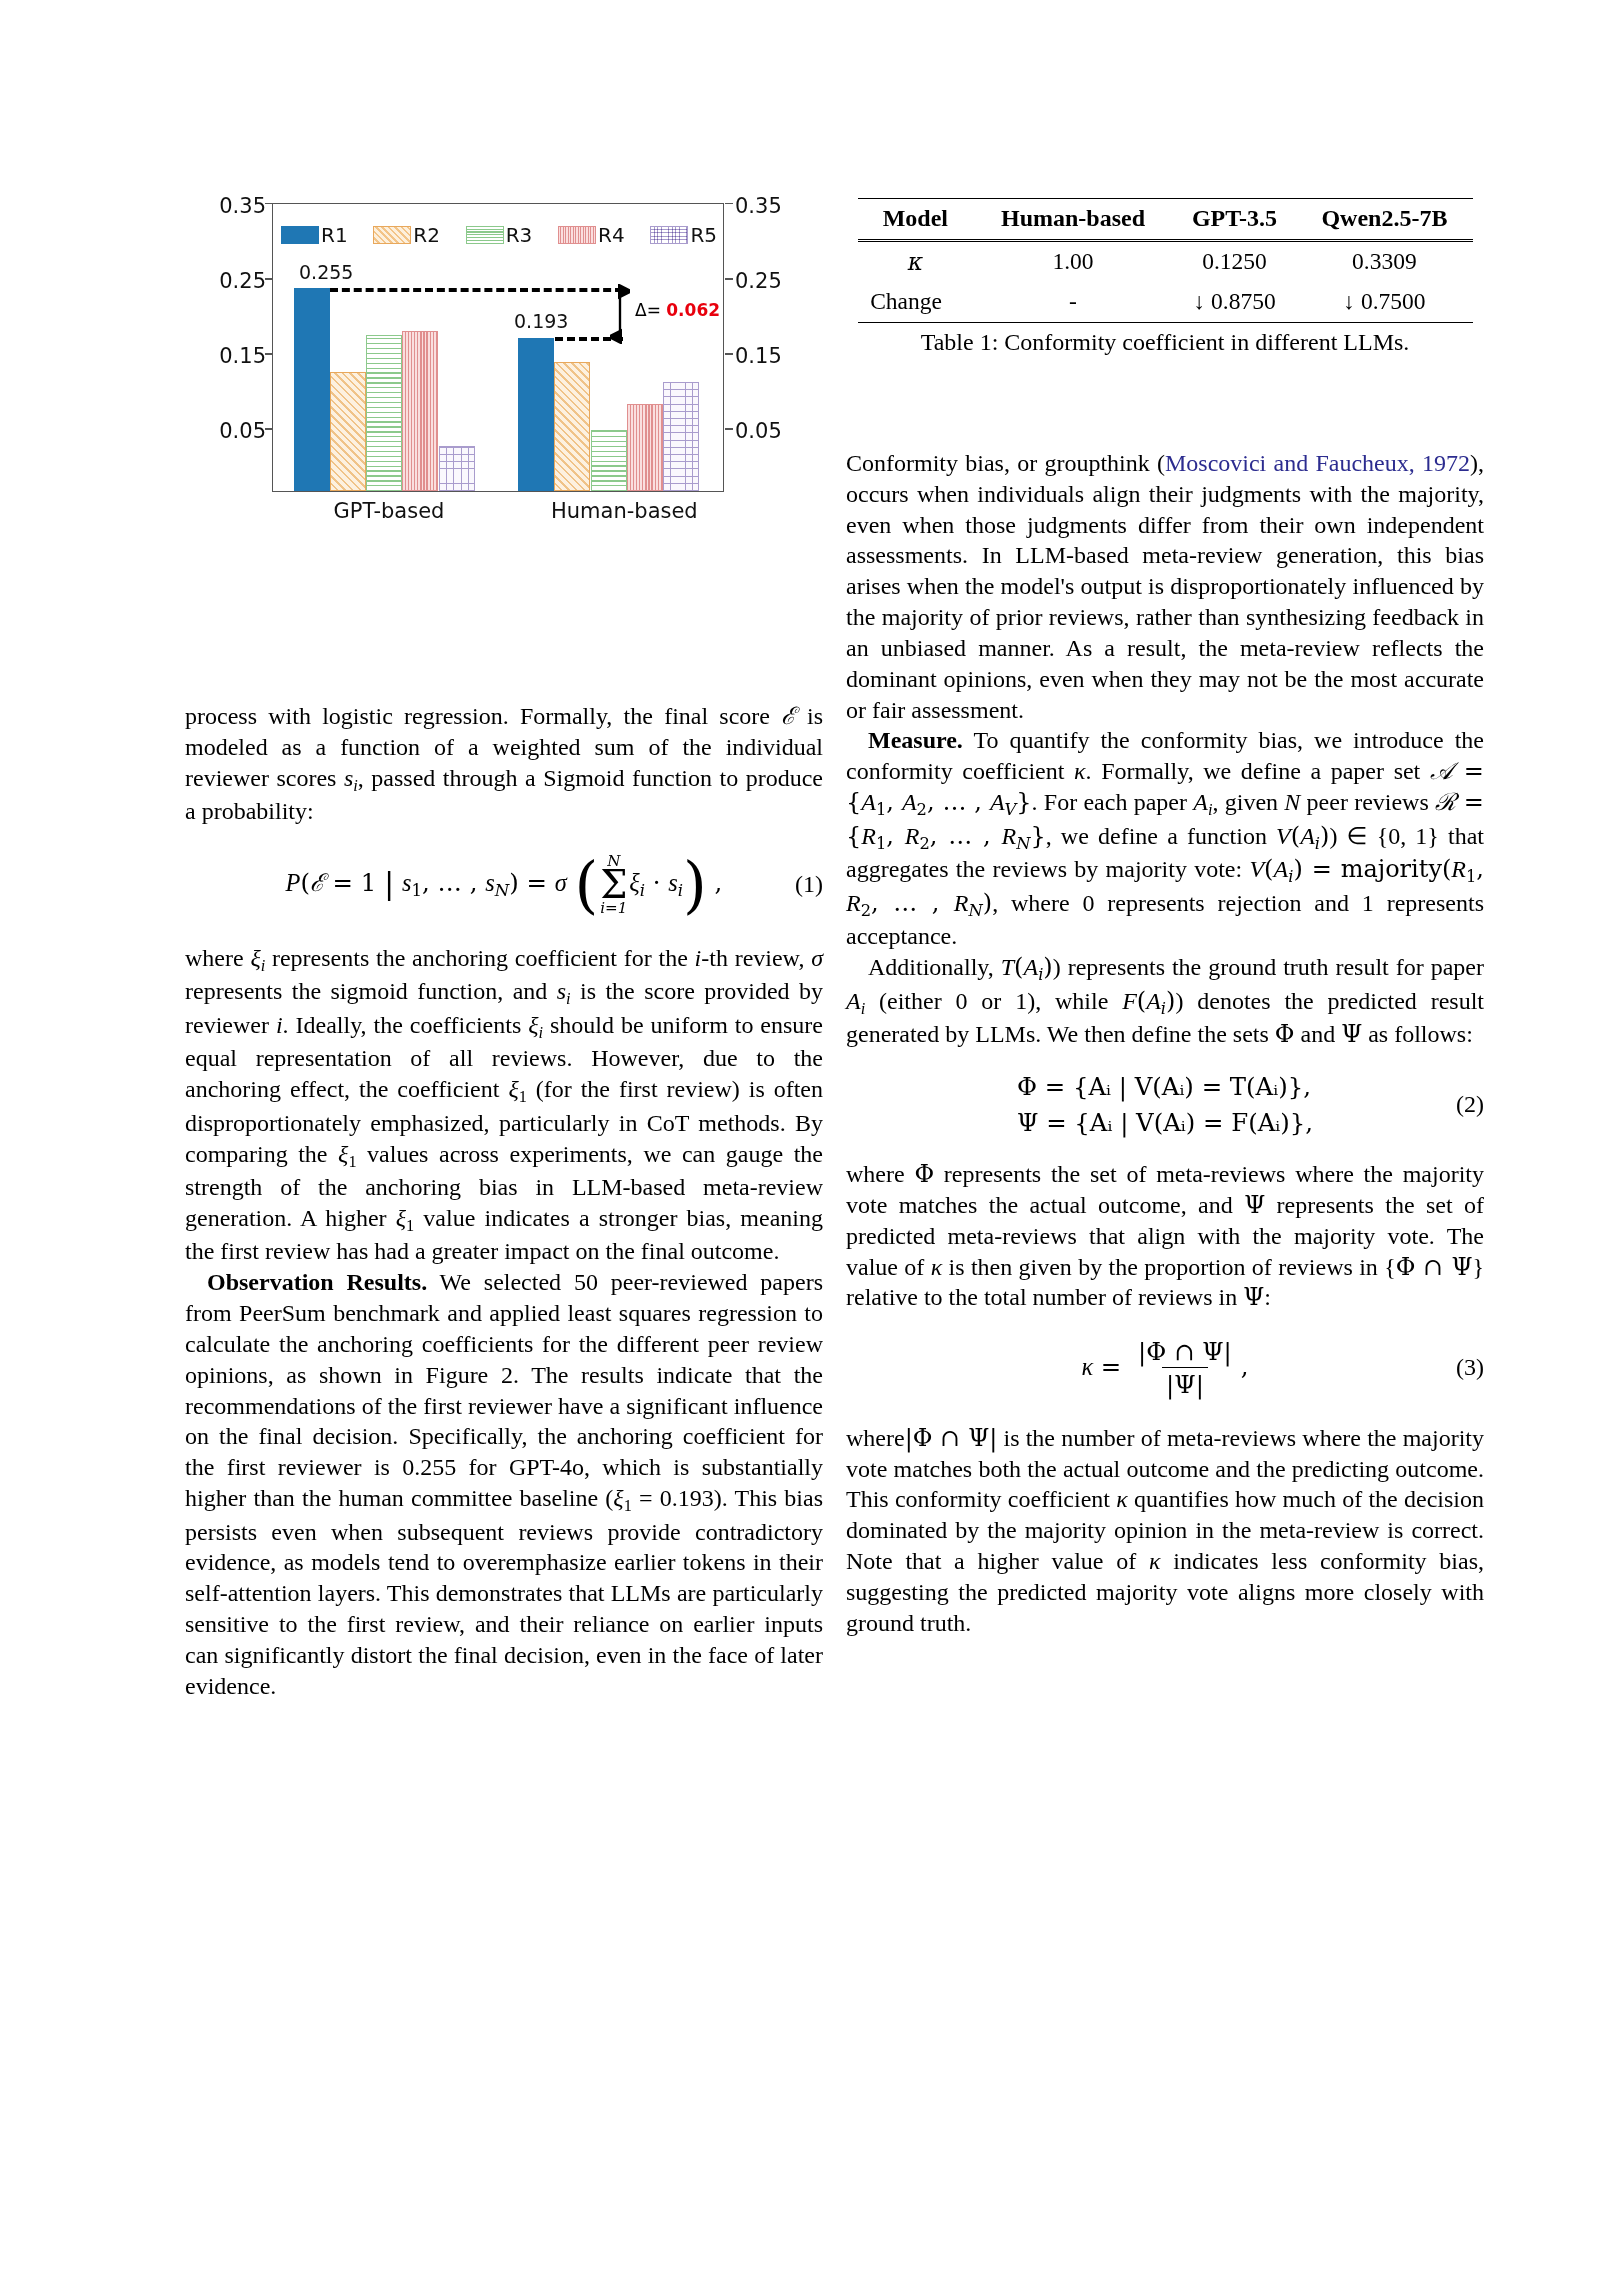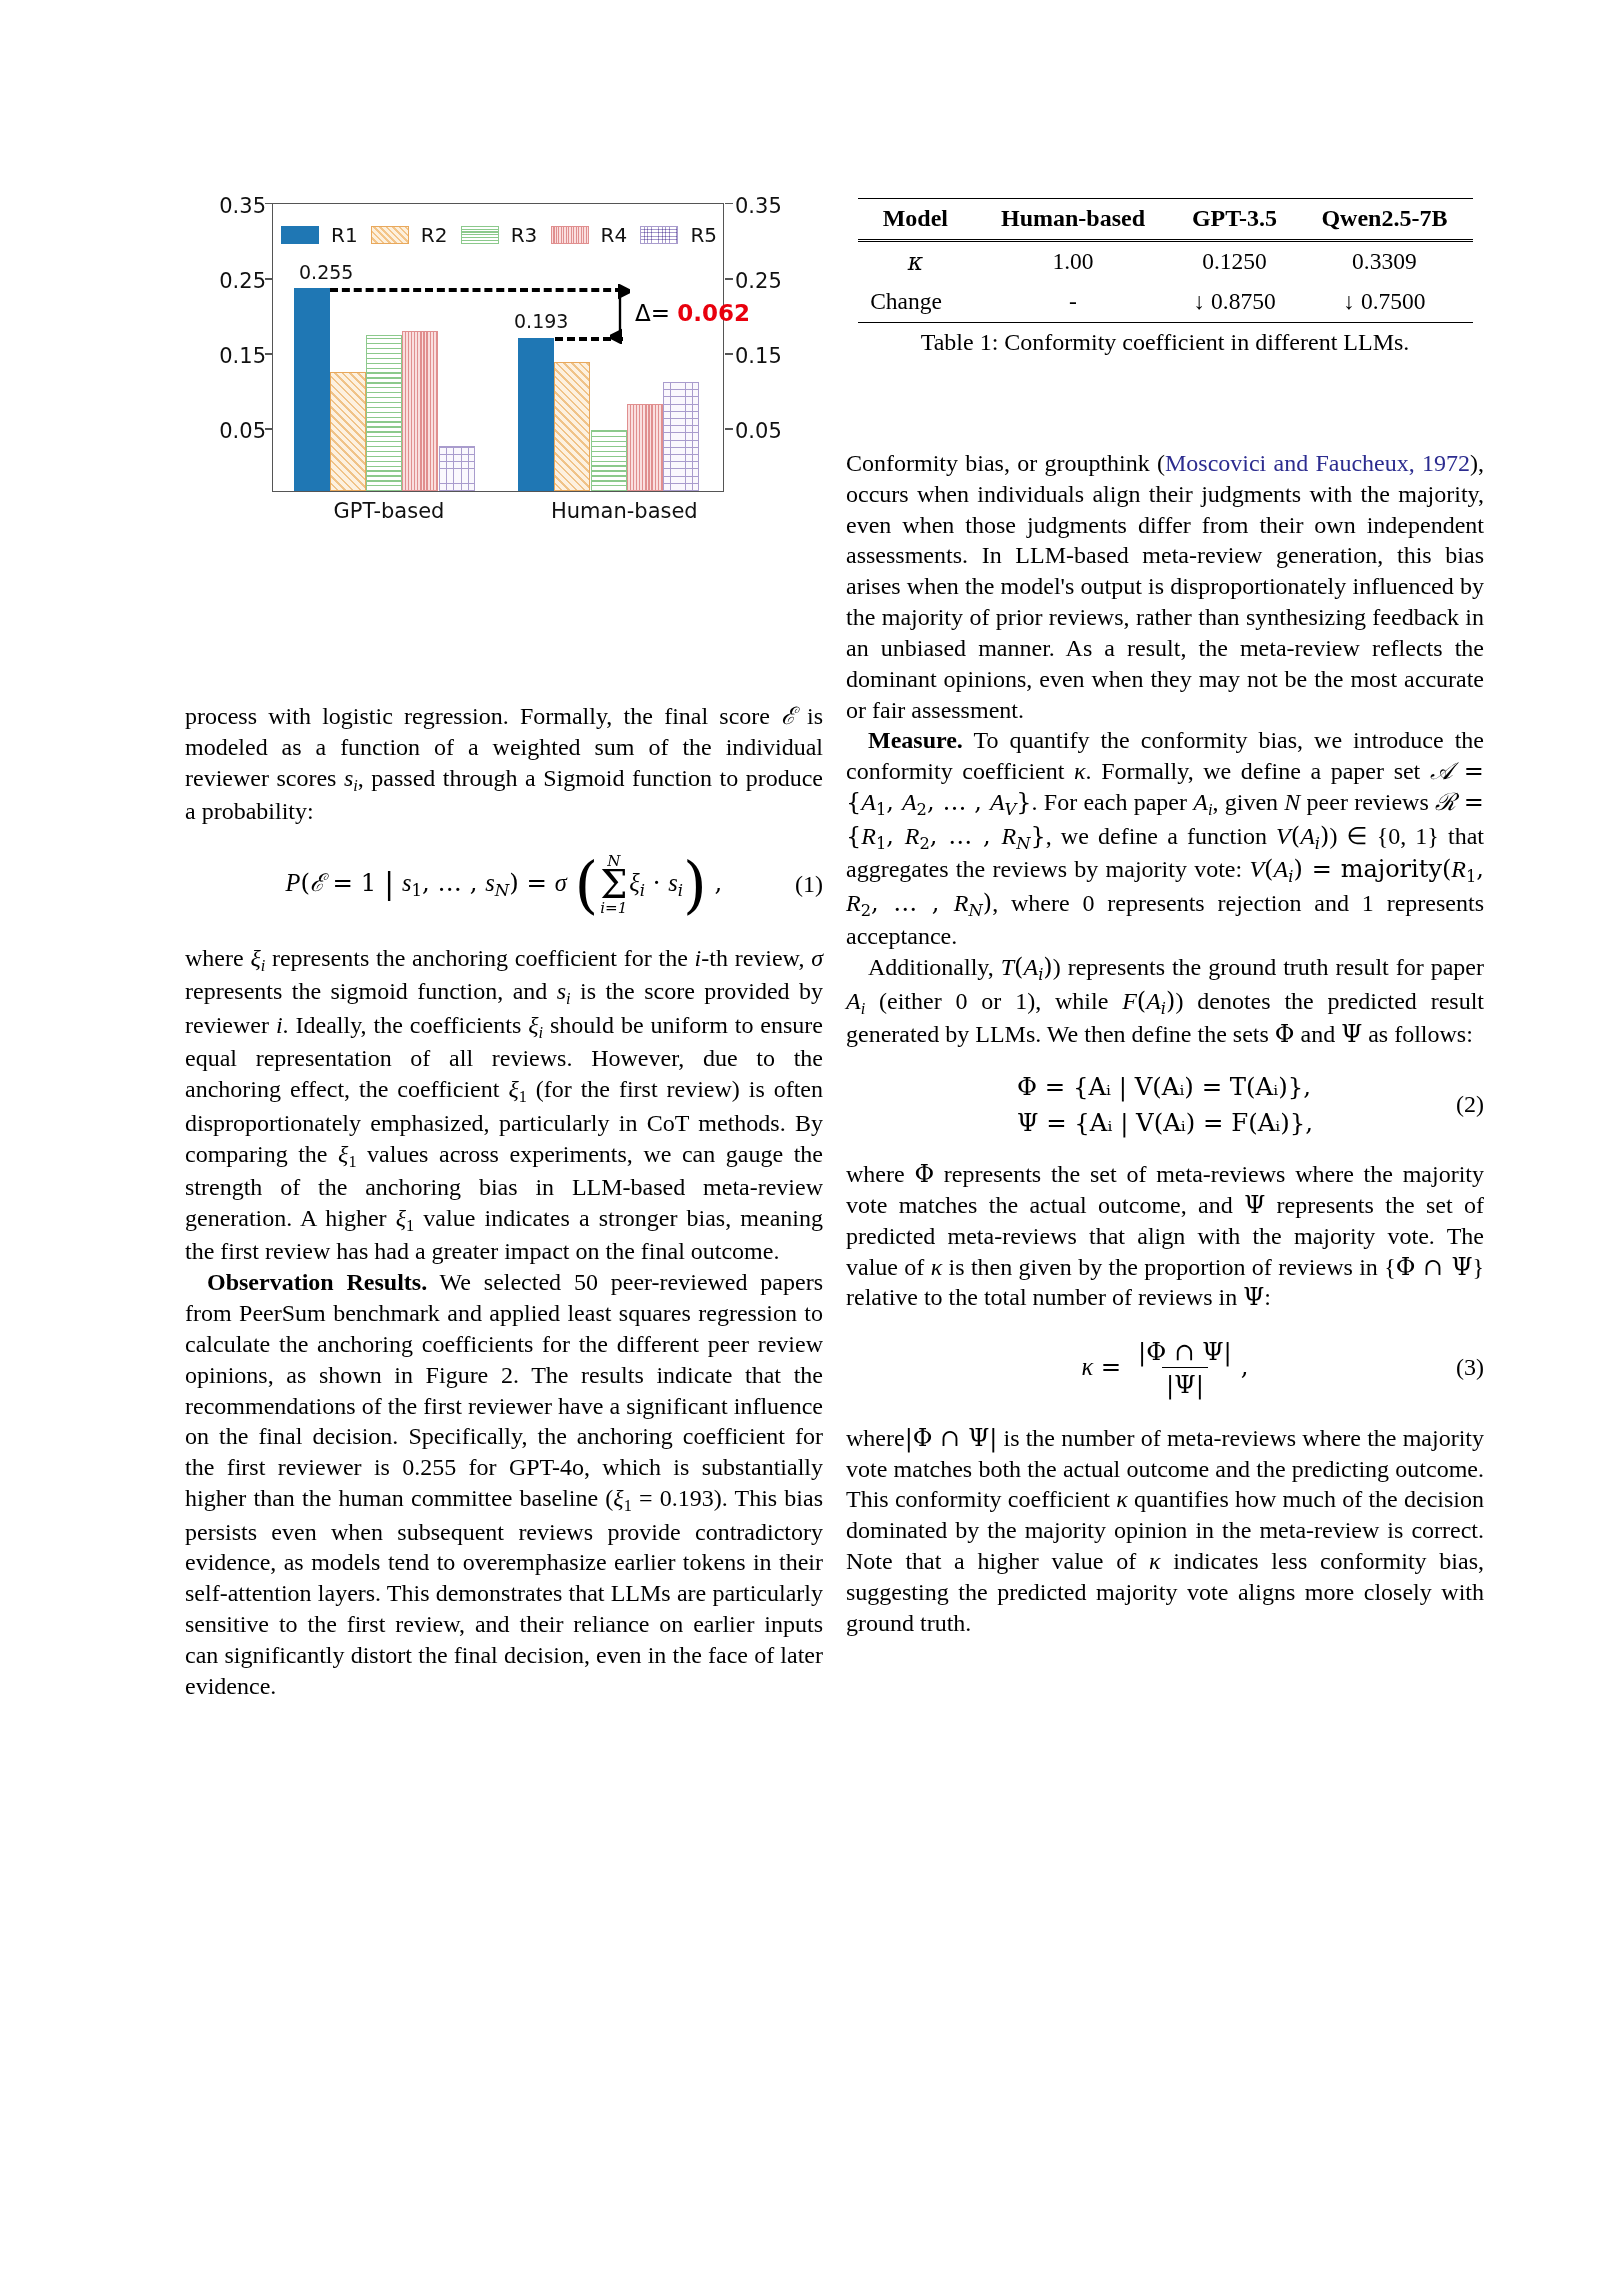--- a/index.html
+++ b/index.html
@@ -78,21 +78,21 @@
   .legend-box {
     position: absolute;
     left: 96px;
     top: 33px;
     width: 436px;
     display: flex;
     justify-content: space-between;
     align-items: center;
     z-index: 6;
   }
-  .legend-item { display: flex; align-items: center; gap: 12px; }
+  .legend-item { display: flex; align-items: center; gap: 2px; }
   .legend-swatch {
     width: 38px; height: 18px;
     box-sizing: border-box;
     display: inline-block;
   }
   .legend-text {
     font-size: 20px;
     font-family: "DejaVu Sans", sans-serif;
     color: #111;
   }
@@ -119,21 +119,21 @@
   }
   .dash-line {
     position: absolute;
     height: 0;
     border-top: 4.5px dashed #000;
     z-index: 8;
   }
   .delta-arrow { position: absolute; z-index: 9; }
   .delta-label {
     position: absolute;
-    font-size: 23px;
+    font-size: 17px;
     font-family: "DejaVu Sans", sans-serif;
     white-space: nowrap;
     z-index: 9;
     text-align: center;
   }
   .delta-label .dv { color: #e8000d; font-weight: bold; }
   .xtick-label {
     position: absolute;
     font-size: 21px;
     font-family: "DejaVu Sans", sans-serif;

